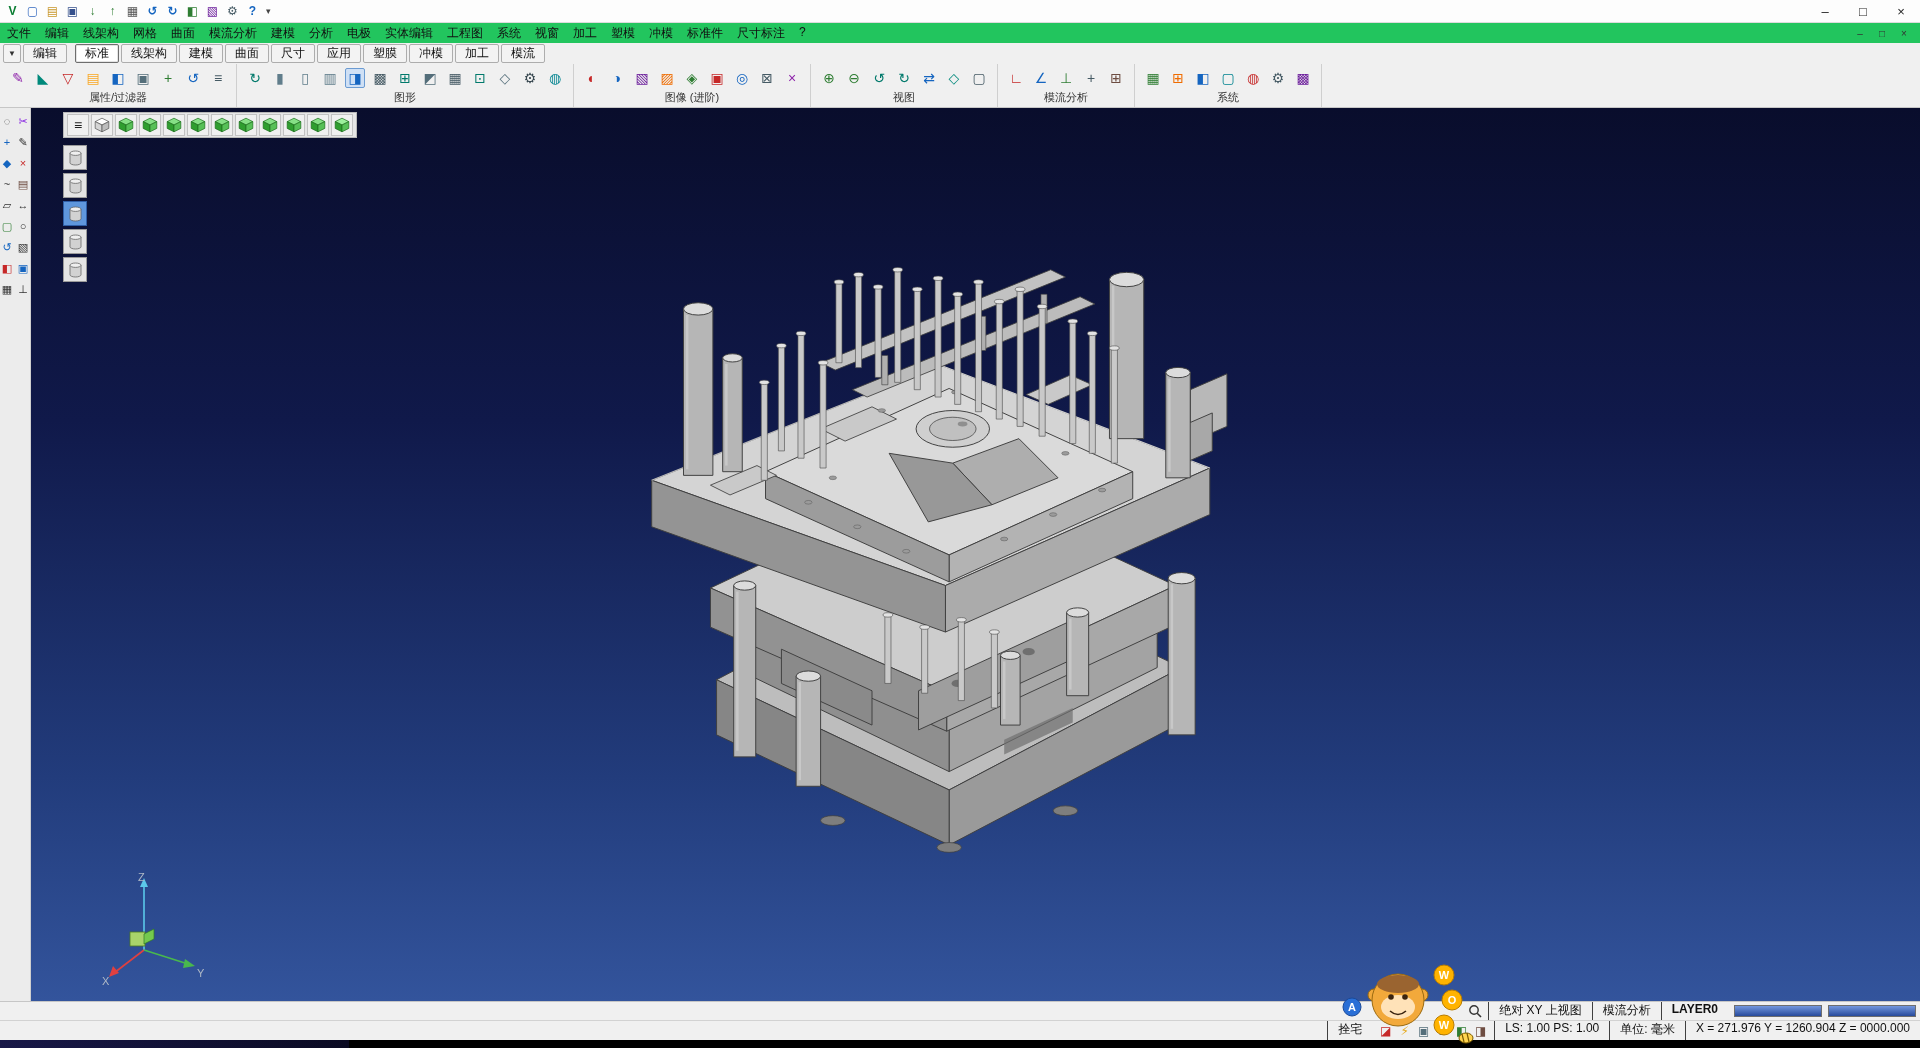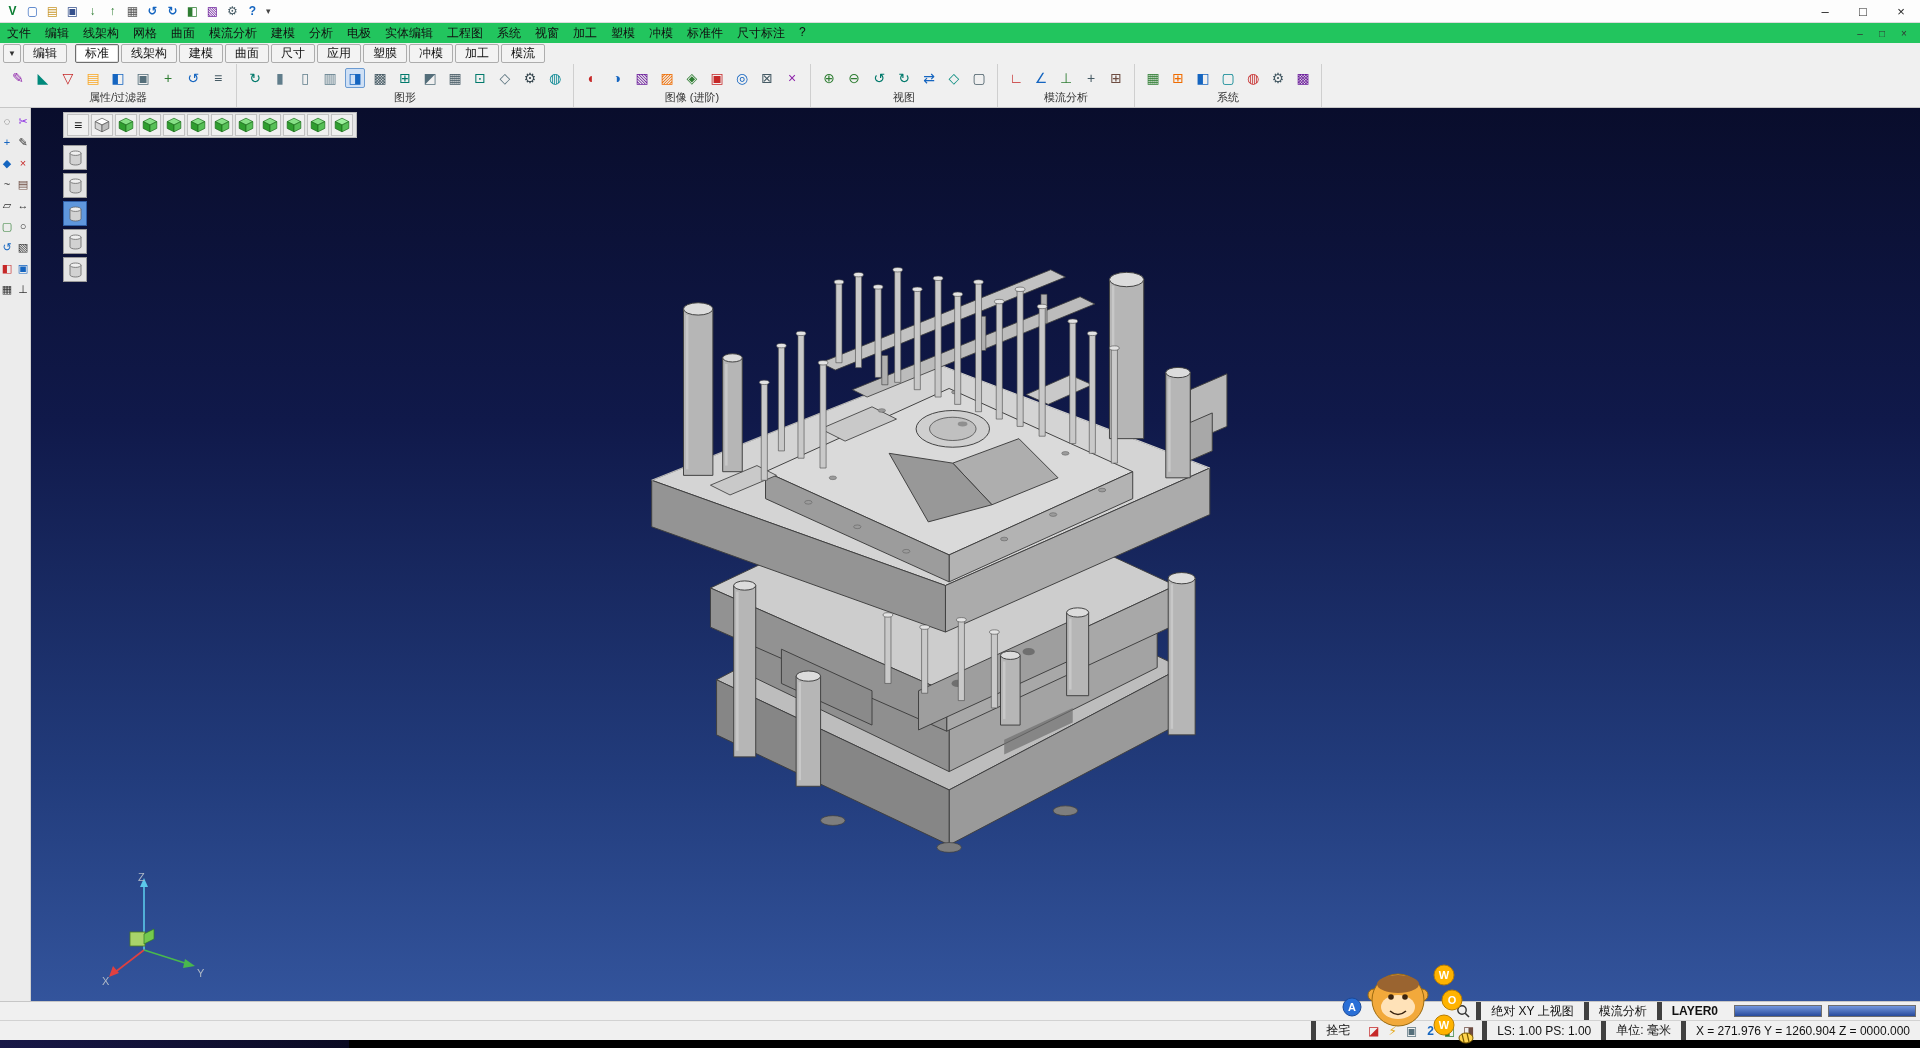--- a/index.html
+++ b/index.html
@@ -65,22 +65,22 @@
   .model { position:absolute; left:606px; top:137px; width:612px; height:637px; }
   .model polygon, .model rect, .model ellipse { stroke-linejoin:round; }
   .triad { position:absolute; left:69px; top:762px; width:115px; height:125px; }
   .triad text { font-size:11px; font-family:"Liberation Sans",sans-serif; }
   
   .status-a { position:absolute; left:0; top:1001px; right:0; height:19px; background:#f0f0f0;
     border-top:1px solid #c6c6c6; display:flex; align-items:center; }
   .status-b { position:absolute; left:0; top:1020px; right:0; height:20px; background:#f0f0f0;
     border-top:1px solid #d2d2d2; display:flex; align-items:center; }
   .spacer { flex:1; }
-  .sa-item, .sb-item { padding:6px 10px; border-left:5px solid #404040; height:100%;
-    display:flex; align-items:center; white-space:nowrap; }
+  .sa-item, .sb-item { padding:0 10px; border-left:1px solid #404040; height:100%;
+    display:flex; align-items:flex-start; white-space:nowrap; }
   .layer span { font-weight:bold; }
   .sa-mag { display:flex; align-items:center; padding:0 6px; }
   .bluebar { width:88px; height:12px; border:1px solid #6e6e6e;
     background:linear-gradient(180deg,#7397de,#274a9b); margin-left:6px; }
   .bluebar:last-child { margin-right:4px; }
   .sbicon { width:19px; text-align:center; font-size:12px; font-weight:bold; }
   #sbicons { display:flex; align-items:center; padding:0 4px; }
   .sliver { position:absolute; left:0; top:1040px; right:0; height:8px; background:#000; }
   .sliver-left { position:absolute; left:0; top:0; width:349px; height:8px;
     background:linear-gradient(90deg,#181848,#0a0a22); }

